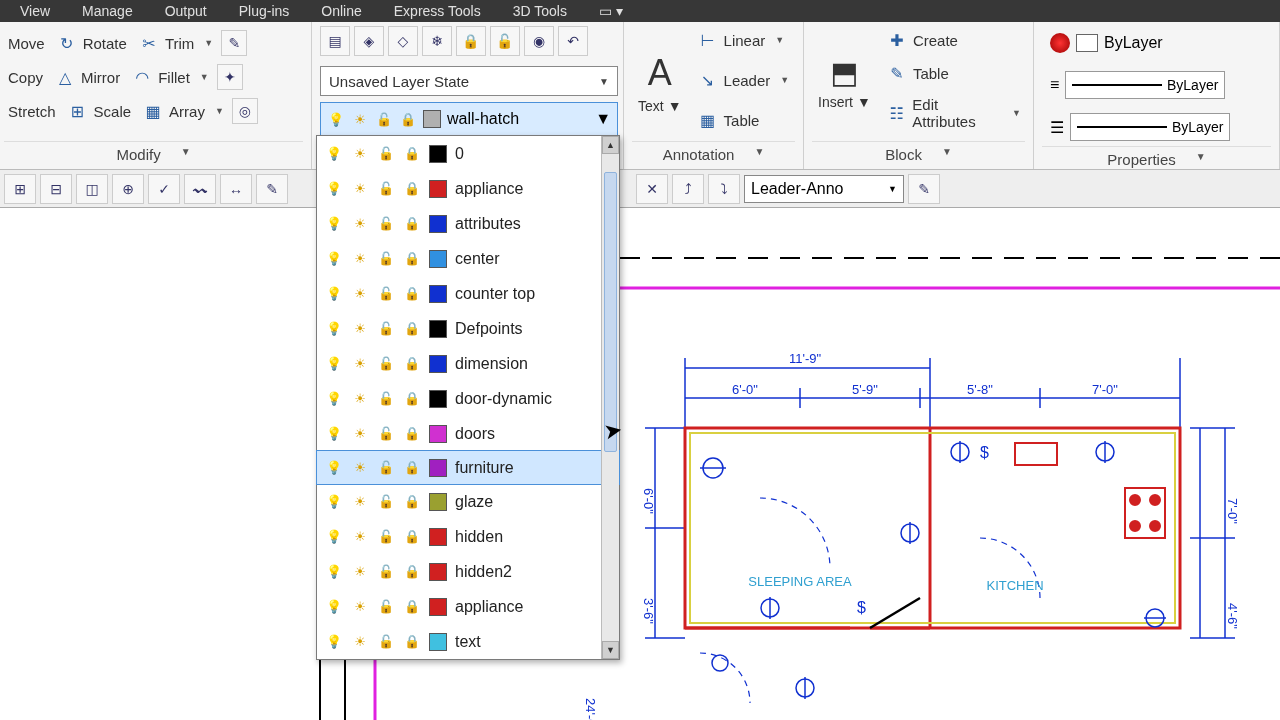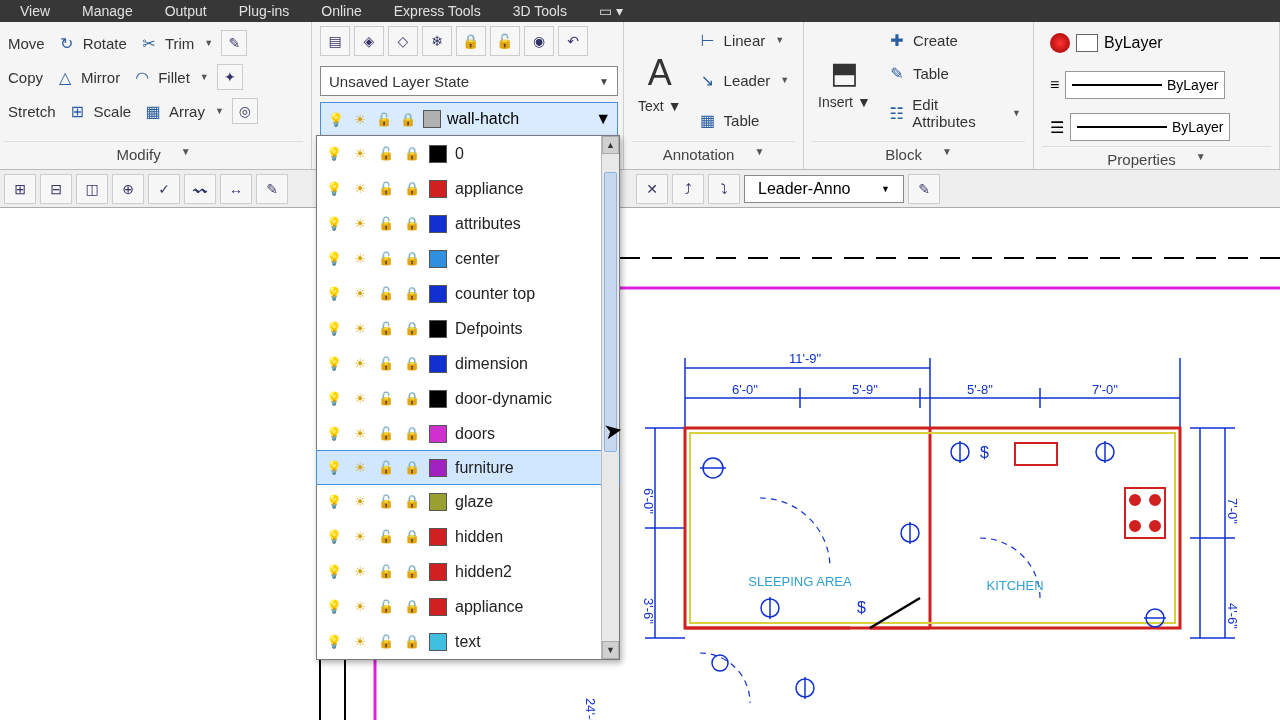--- a/index.html
+++ b/index.html
@@ -269,21 +269,21 @@
   <div class="tb">◫</div>
   <div class="tb">⊕</div>
   <div class="tb">✓</div>
   <div class="tb">〰</div>
   <div class="tb">↔</div>
   <div class="tb">✎</div>
   <div style="width:340px"></div>
   <div class="tb">✕</div>
   <div class="tb">⤴</div>
   <div class="tb">⤵</div>
-  <div style="width:160px; height:28px; border:1px solid #888; background:#fff; display:flex; align-items:center; padding:0 13px; justify-content:space-between;">
+  <div style="width:160px; height:28px; border:1px solid #888; background:#fff; display:flex; align-items:center; padding:0 6px; justify-content:space-between;">
     <span>Leader-Anno</span>
       <span style="font-size:9px">▼</span>
   </div>
   <div class="tb">✎</div>
 </div>
 
 <div class="layer-dropdown">
   <div id="layer-list">
       <div class="layer-item">
         <div class="li-left">

